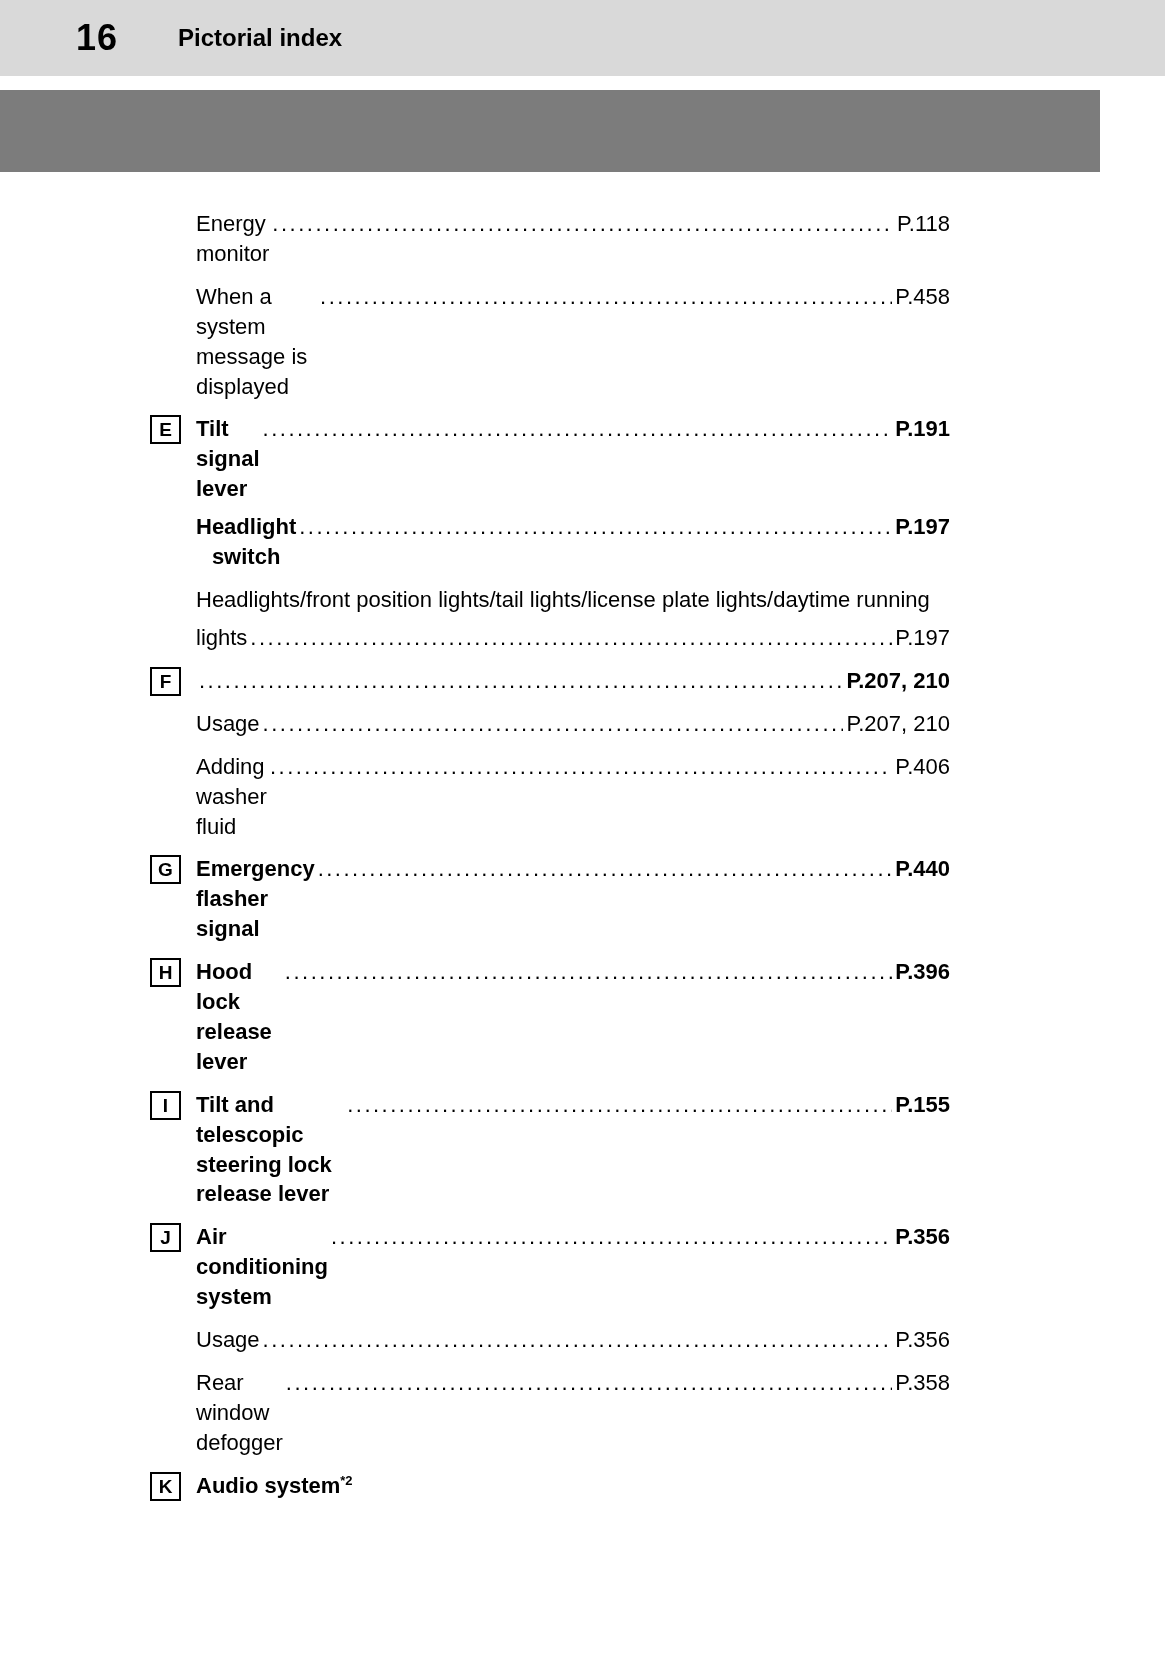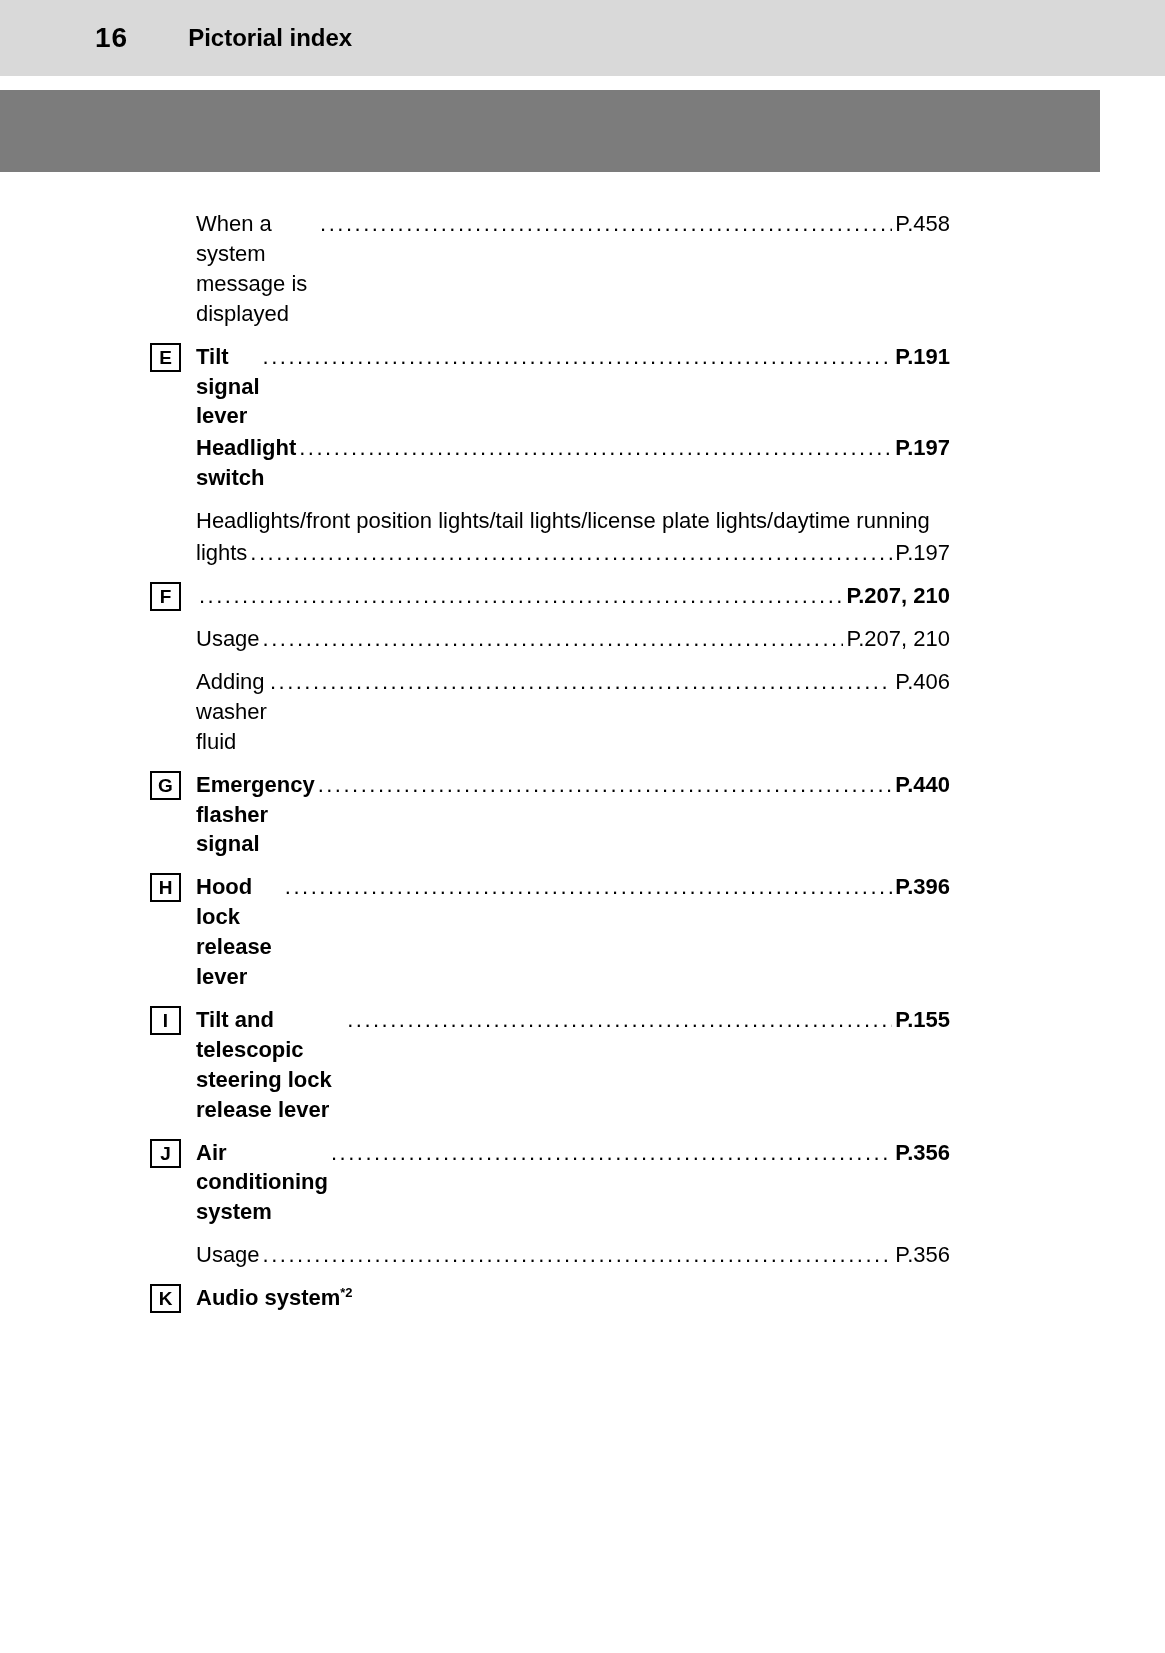--- a/index.html
+++ b/index.html
@@ -14,23 +14,23 @@
     overflow: hidden;
   }
 
   .page-header {
     height: 76px;
     background: #d9d9d9;
     display: flex;
     align-items: center;
   }
   .page-header .page-number {
-    font-size: 28px;
+    font-size: 36px;
     font-weight: bold;
-    margin-left: 95px;
+    margin-left: 76px;
     letter-spacing: 1px;
   }
   .page-header .section-title {
     font-size: 24px;
     font-weight: bold;
     margin-left: 60px;
   }
 
   .chapter-banner {
     margin-top: 14px;
@@ -42,21 +42,21 @@
   .toc {
     padding: 24px 215px 0 150px;
     font-size: 22px;
   }
   .toc-row {
     display: flex;
     align-items: baseline;
     margin-top: 13px;
     line-height: 1.36;
   }
-  .toc-row.tight { margin-top: 2px; }
+  .toc-row.tight { margin-top: 8px; text-align: center; }
   .toc-row.bold { font-weight: bold; }
 
   .letter-cell {
     flex: 0 0 46px;
     width: 46px;
   }
   .letter-box {
     display: inline-block;
     width: 31px;
     height: 29px;
@@ -100,20 +100,26 @@
   <header class="page-header" style="background: rgb(217, 217, 217);">
     <span class="page-number">16</span>
     <span class="section-title">Pictorial index</span>
   </header>
 
   <div class="chapter-banner" style="background: rgb(124, 124, 124);"></div>
 
   <main class="toc" id="toc">
       <div class="toc-row">
         <span class="letter-cell"></span>
+        <span class="row-label">Energy monitor</span>
+        <span class="dots"></span>
+        <span class="page-ref">P.118</span>
+      </div>
+      <div class="toc-row">
+        <span class="letter-cell"></span>
         <span class="row-label">When a system message is displayed</span>
         <span class="dots"></span>
         <span class="page-ref">P.458</span>
       </div>
       <div class="toc-row bold">
         <span class="letter-cell"><span class="letter-box">E</span></span>
         <span class="row-label">Tilt signal lever </span>
         <span class="dots"></span>
         <span class="page-ref">P.191</span>
       </div>
@@ -173,19 +179,25 @@
         <span class="row-label">Air conditioning system </span>
         <span class="dots"></span>
         <span class="page-ref">P.356</span>
       </div>
       <div class="toc-row">
         <span class="letter-cell"></span>
         <span class="row-label">Usage</span>
         <span class="dots"></span>
         <span class="page-ref">P.356</span>
       </div>
+      <div class="toc-row">
+        <span class="letter-cell"></span>
+        <span class="row-label">Rear window defogger </span>
+        <span class="dots"></span>
+        <span class="page-ref">P.358</span>
+      </div>
       <div class="toc-row bold">
         <span class="letter-cell"><span class="letter-box">K</span></span>
         <span class="row-label">Audio system<sup>*2</sup></span>
       </div>
     </main>
 
 </div>
 
 </body></html>

